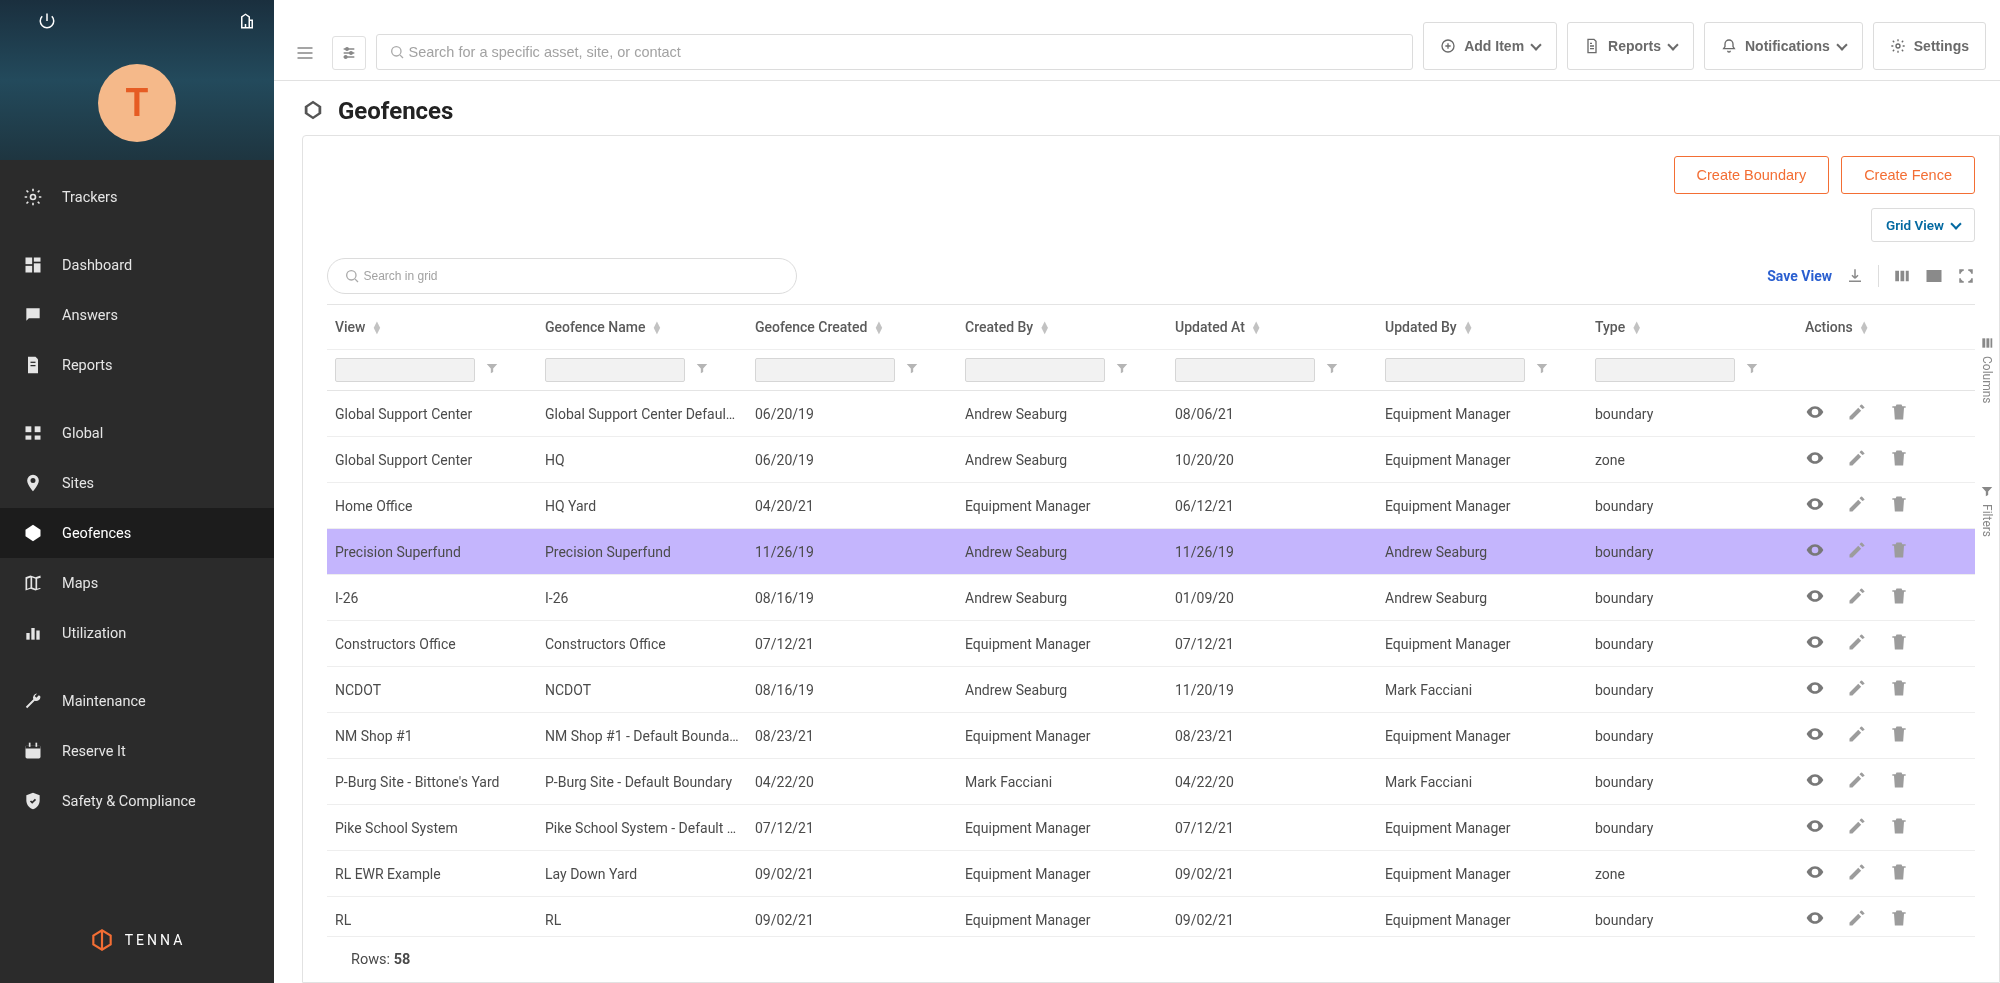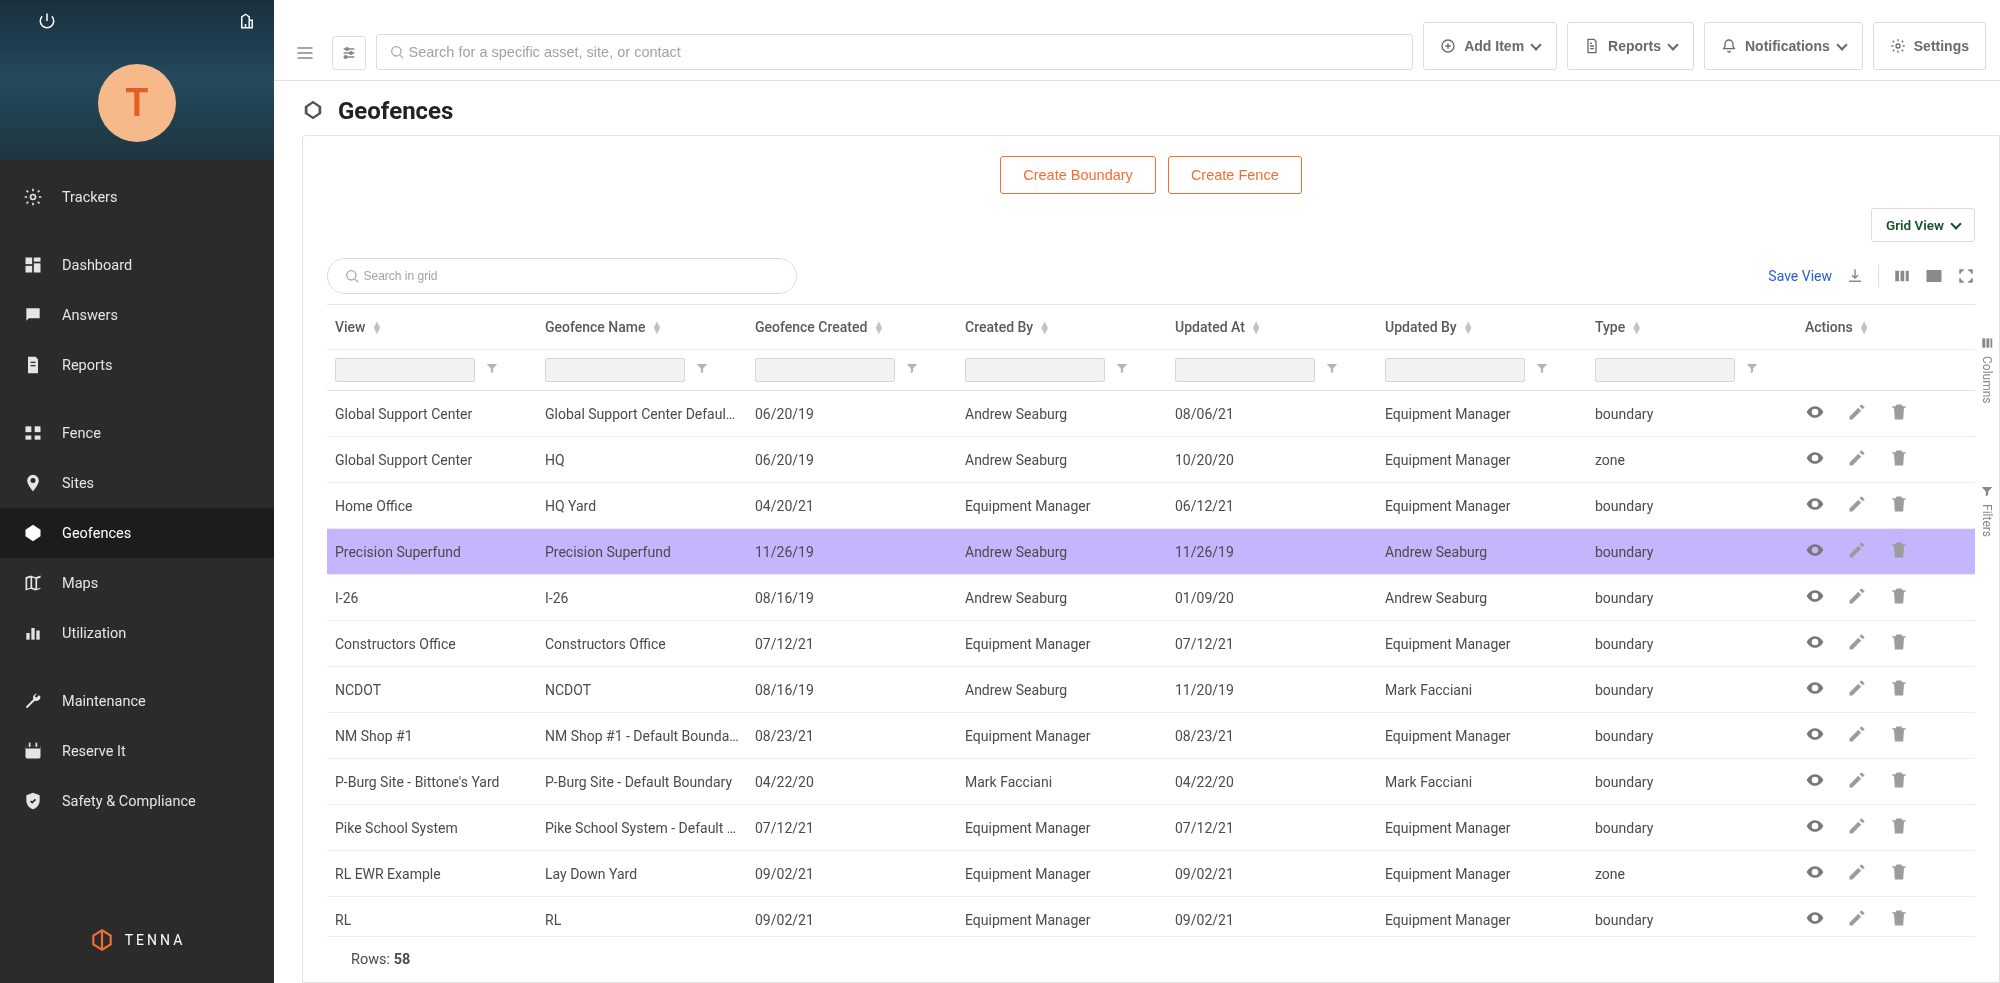--- a/index.html
+++ b/index.html
@@ -31,31 +31,31 @@
 .search-global input { border: none; outline: none; flex: 1; font-size: 14.5px; color: #555; }
 .search-global input::placeholder { color: #a2a2a2; }
 .tb-btn { display: flex; align-items: center; gap: 8px; padding: 0 16px; height: 48px; border: 1px solid #dcdcdc; border-radius: 3px; background: #fff; cursor: pointer; color: #6a6a6a; font-weight: 600; font-size: 14px; }
 .tb-btn svg { width: 16px; height: 16px; fill: currentColor; }
 
 .page-title-row { display: flex; align-items: center; gap: 14px; padding: 16px 28px 10px; }
 .page-title-row h1 { font-size: 24px; font-weight: 700; color: #222; }
 .page-title-row .ico { color: #555; }
 
 .content-card { margin: 0 0 0 28px; border: 1px solid #e2e2e2; border-radius: 4px 0 0 0; flex: 1; display: flex; flex-direction: column; overflow: hidden; position: relative; }
-.card-actions { display: flex; justify-content: center; gap: 12px; padding: 20px 24px 10px; }
+.card-actions { display: flex; justify-content: flex-end; gap: 12px; padding: 20px 24px 10px; }
 .outline-btn { border: 1px solid #f36e34; color: #f36e34; background: #fff; padding: 10px 22px; border-radius: 3px; cursor: pointer; font-weight: 500; font-size: 14.5px; }
 .view-row { display: flex; justify-content: flex-end; padding: 4px 24px 10px; }
-.view-select { display: flex; align-items: center; gap: 8px; border: 1px solid #dcdcdc; border-radius: 3px; padding: 8px 14px; cursor: pointer; color: #14532d; font-weight: 600; font-size: 13.5px; }
+.view-select { display: flex; align-items: center; gap: 8px; border: 1px solid #dcdcdc; border-radius: 3px; padding: 8px 14px; cursor: pointer; color: #0369a1; font-weight: 600; font-size: 13.5px; }
 
 .grid-toolbar { display: flex; align-items: center; padding: 6px 24px 10px; gap: 14px; }
 .grid-search { display: flex; align-items: center; border: 1px solid #dcdcdc; border-radius: 18px; padding: 0 16px; height: 36px; width: 470px; color: #999; }
 .grid-search input { border: none; outline: none; flex: 1; font-size: 12px; background: transparent; }
 .grid-search input::placeholder { color: #a2a2a2; }
 .grid-toolbar-right { margin-left: auto; display: flex; align-items: center; gap: 14px; }
-.save-view { color: #2a5fd0; font-weight: 400; font-size: 14px; cursor: pointer; }
+.save-view { color: #2a5fd0; font-weight: 700; font-size: 14px; cursor: pointer; }
 .tb-ico { color: #8a8a8a; cursor: pointer; display: flex; align-items: center; }
 .tb-ico svg { width: 18px; height: 18px; fill: currentColor; }
 .vdiv { width: 1px; height: 22px; background: #ddd; }
 
 
 .grid-wrap { flex: 1; overflow: auto; position: relative; border-top: 1px solid #e4e4e4; margin: 0 24px; }
 .grid { width: 100%; border-collapse: collapse; table-layout: fixed; }
 .grid col.c-site { width: 210px; }
 .grid col.c-name { width: 210px; }
 .grid col.c-created { width: 210px; }
@@ -153,21 +153,21 @@
         <div class="nav-spacer"></div>
         <div class="nav-item">
           <span class="ico">
             <svg viewBox="0 0 24 24" fill="currentColor">
               <rect x="3" y="4" width="7" height="7"></rect>
               <rect x="14" y="4" width="7" height="7"></rect>
               <rect x="3" y="15" width="7" height="5"></rect>
               <rect x="14" y="15" width="7" height="5"></rect>
             </svg>
           </span>
-          <span>Fence</span>
+          <span>Global</span>
         </div>
         <div class="nav-item">
           <span class="ico">
             <svg viewBox="0 0 24 24" fill="currentColor">
               <path d="M12 2a7 7 0 0 0-7 7c0 5 7 13 7 13s7-8 7-13a7 7 0 0 0-7-7zm0 10a3 3 0 1 1 0-6 3 3 0 0 1 0 6z"></path>
             </svg>
           </span>
           <span>Sites</span>
         </div>
         <div class="nav-item active">

